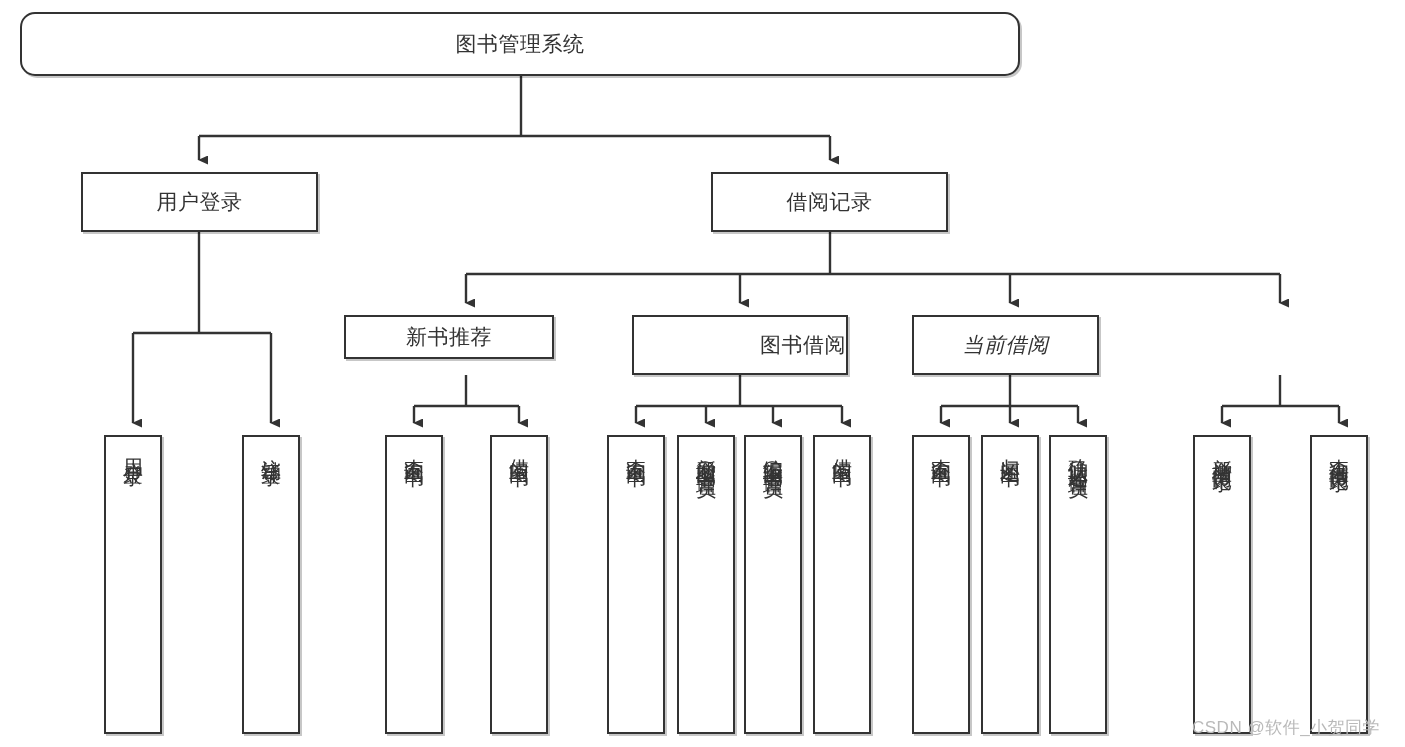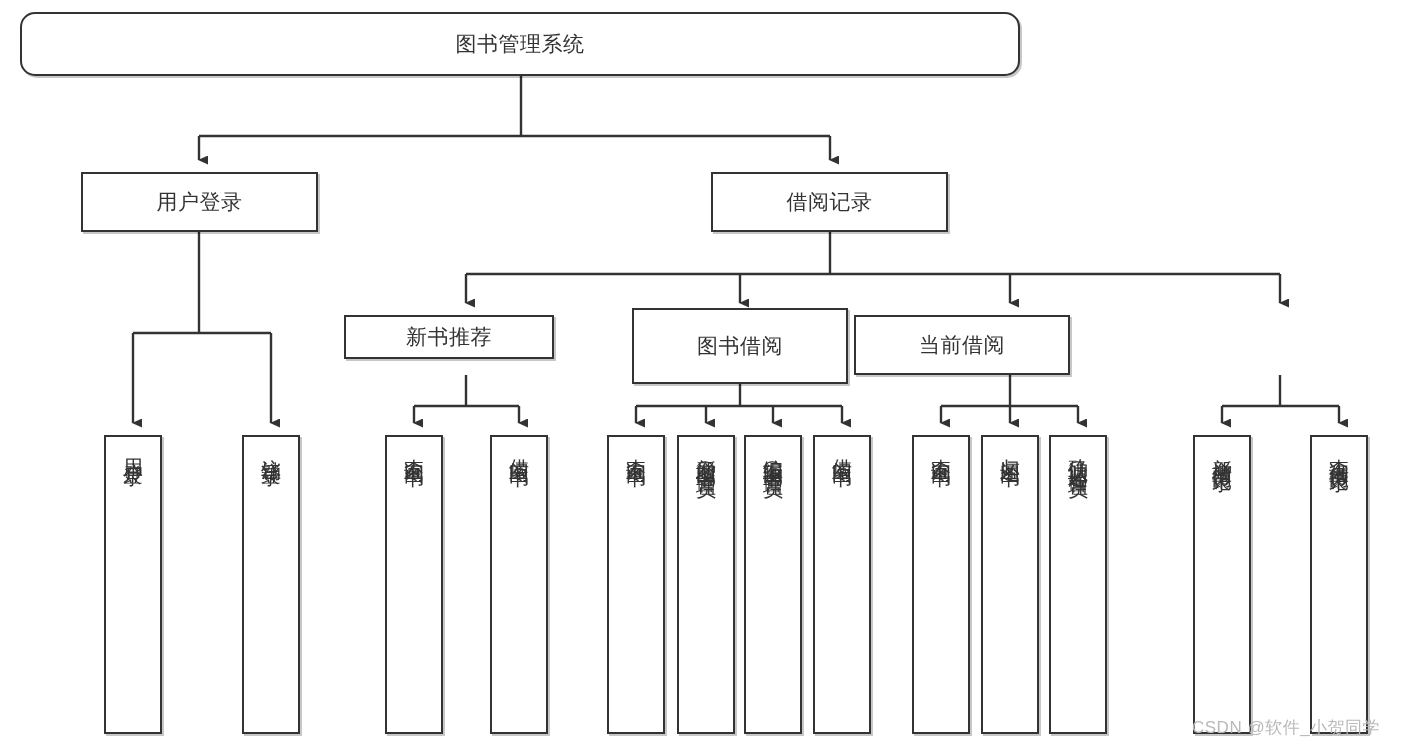--- a/index.html
+++ b/index.html
@@ -135,24 +135,24 @@
   <div class="node horiz" style="left:81px; top:172px; width:237px; height:60px;">
     <span class="label">用户登录</span>
   </div>
   <div class="node horiz" style="left:711px; top:172px; width:237px; height:60px;">
     <span class="label">借阅记录</span>
   </div>
 
   <div class="node horiz" style="left:344px; top:315px; width:210px; height:44px;">
     <span class="label">新书推荐</span>
   </div>
-  <div class="node horiz" style="left:632px; top:308px; width:216px; height:76px;">
+  <div class="node horiz" style="left:632px; top:315px; width:216px; height:60px;justify-content:flex-end;">
     <span class="label">图书借阅</span>
   </div>
-  <div class="node horiz" style="left:854px; top:315px; width:216px; height:60px;">
+  <div class="node horiz" style="left:912px; top:315px; width:187px; height:60px;font-style:italic;">
     <span class="label">当前借阅</span>
   </div>
 
   <div class="node vert" style="left:104px; top:435px; width:58px; height:299px;">
     <span class="label">用户登录</span>
   </div>
   <div class="node vert" style="left:242px; top:435px; width:58px; height:299px;">
     <span class="label">注销登录</span>
   </div>
 

